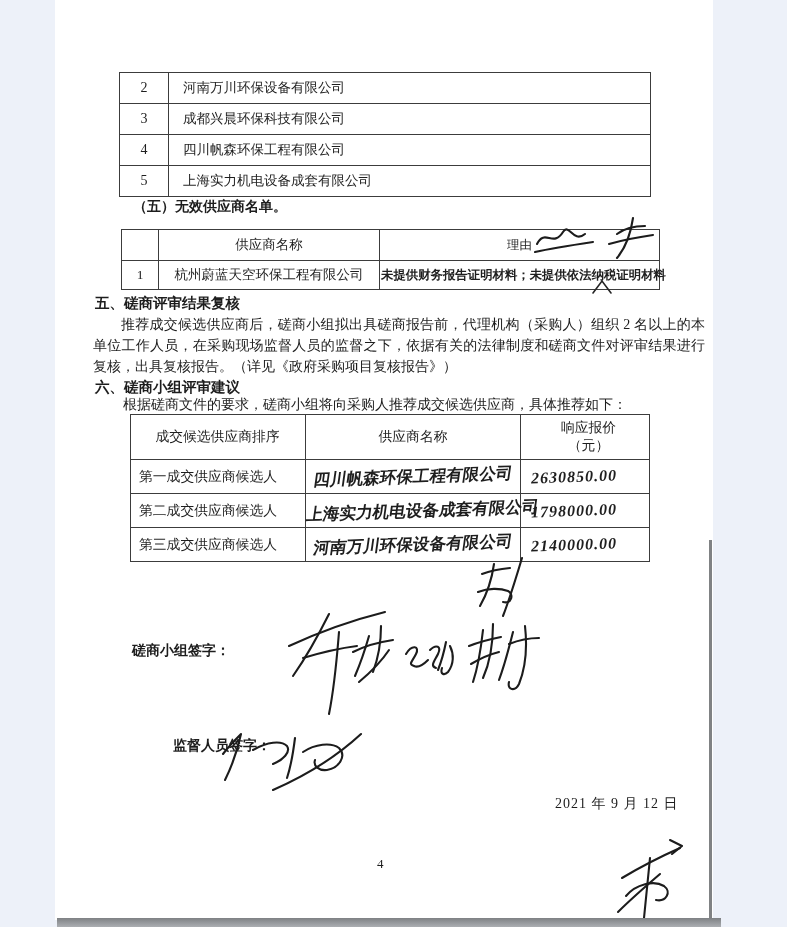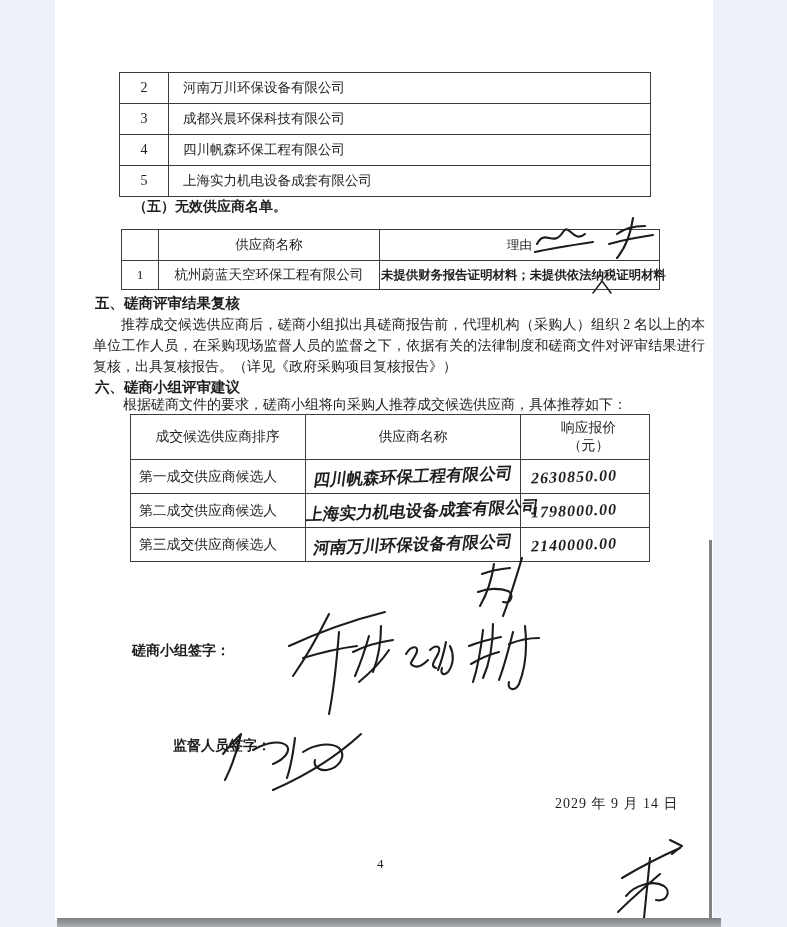--- a/index.html
+++ b/index.html
@@ -196,21 +196,21 @@
     <div class="abs label" style="left:77px;top:737px;margin-left:41px;">监督人员签字：</div>
 
     <svg style="left:158px;top:722px;" width="152" height="78" viewBox="0 0 152 78">
       <path class="stroke" d="M10 32 C 16 24, 22 18, 28 12 C 24 30, 18 46, 12 58"></path>
       <path class="stroke" d="M40 28 C 54 20, 68 18, 74 24 C 78 30, 70 38, 60 42"></path>
       <path class="stroke" d="M82 16 C 80 32, 78 44, 74 56"></path>
       <path class="stroke" d="M90 30 C 102 22, 118 20, 126 26 C 134 34, 126 46, 114 48 C 106 49, 100 44, 102 38"></path>
       <path class="stroke" d="M148 12 C 122 36, 92 54, 60 68"></path>
     </svg>
 
-    <div class="abs datetext" style="left:500px;top:795px;">2029 年 9 月 14 日</div>
+    <div class="abs datetext" style="left:500px;top:795px;">2021 年 9 月 12 日</div>
 
     <div class="abs pageno" style="left:322px;top:856px;">4</div>
 
     <svg style="left:555px;top:834px;" width="82" height="86" viewBox="0 0 82 86">
       <path class="stroke" d="M70 14 C 52 22, 32 32, 12 44"></path>
       <path class="stroke" d="M60 6 L72 12 L62 20"></path>
       <path class="stroke" d="M40 24 C 38 44, 36 64, 34 84"></path>
       <path class="stroke" d="M16 62 C 26 50, 44 46, 54 52 C 62 58, 56 68, 46 66"></path>
       <path class="stroke" d="M8 78 C 22 64, 36 52, 50 40"></path>
     </svg>

